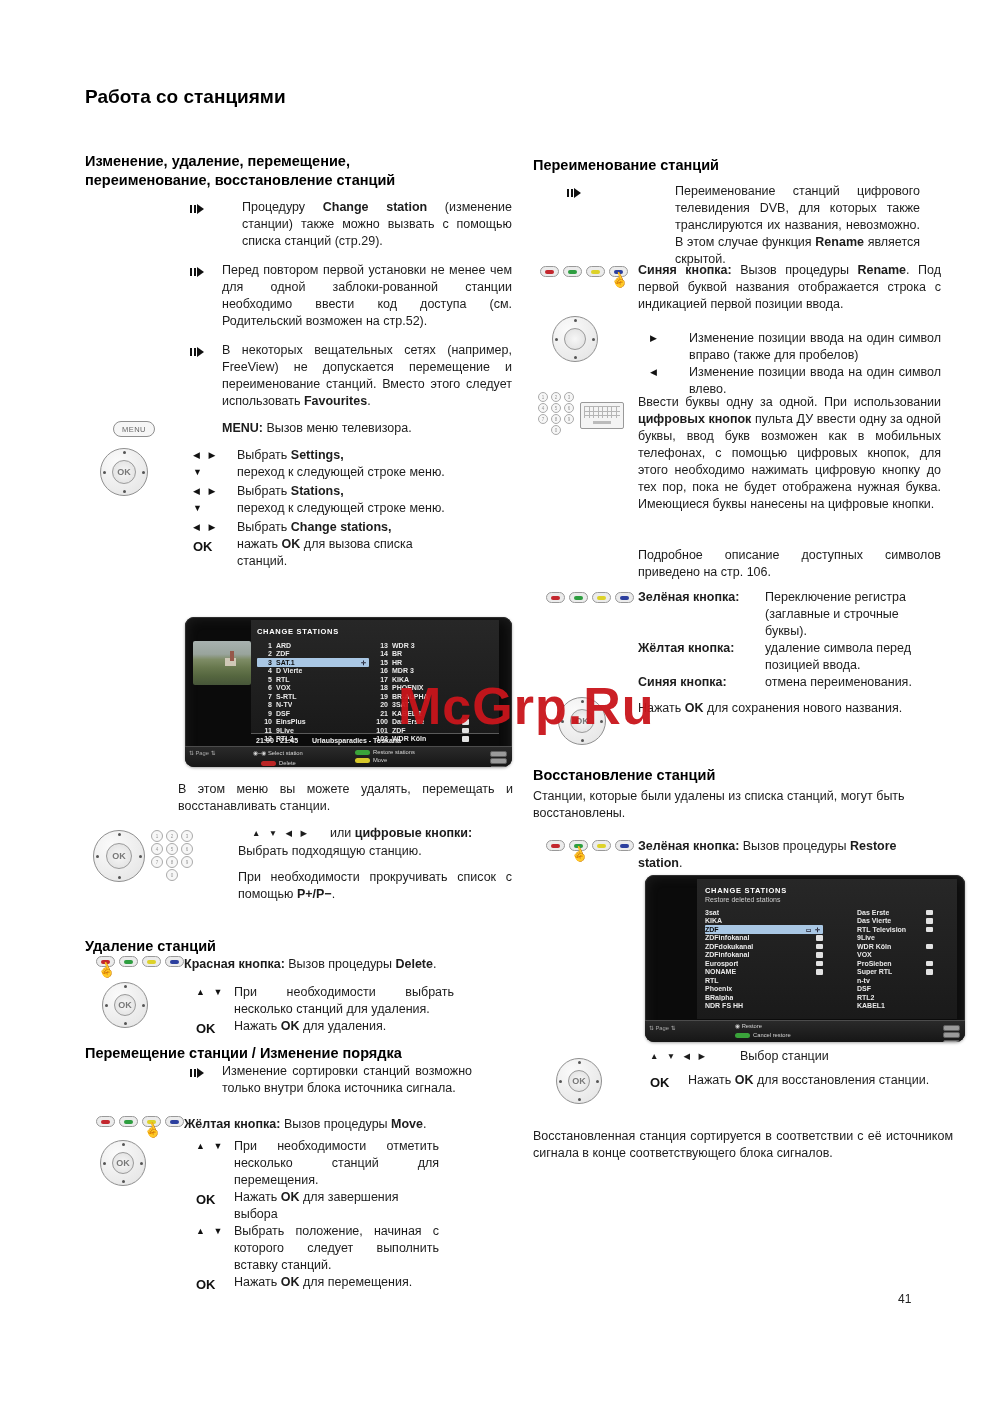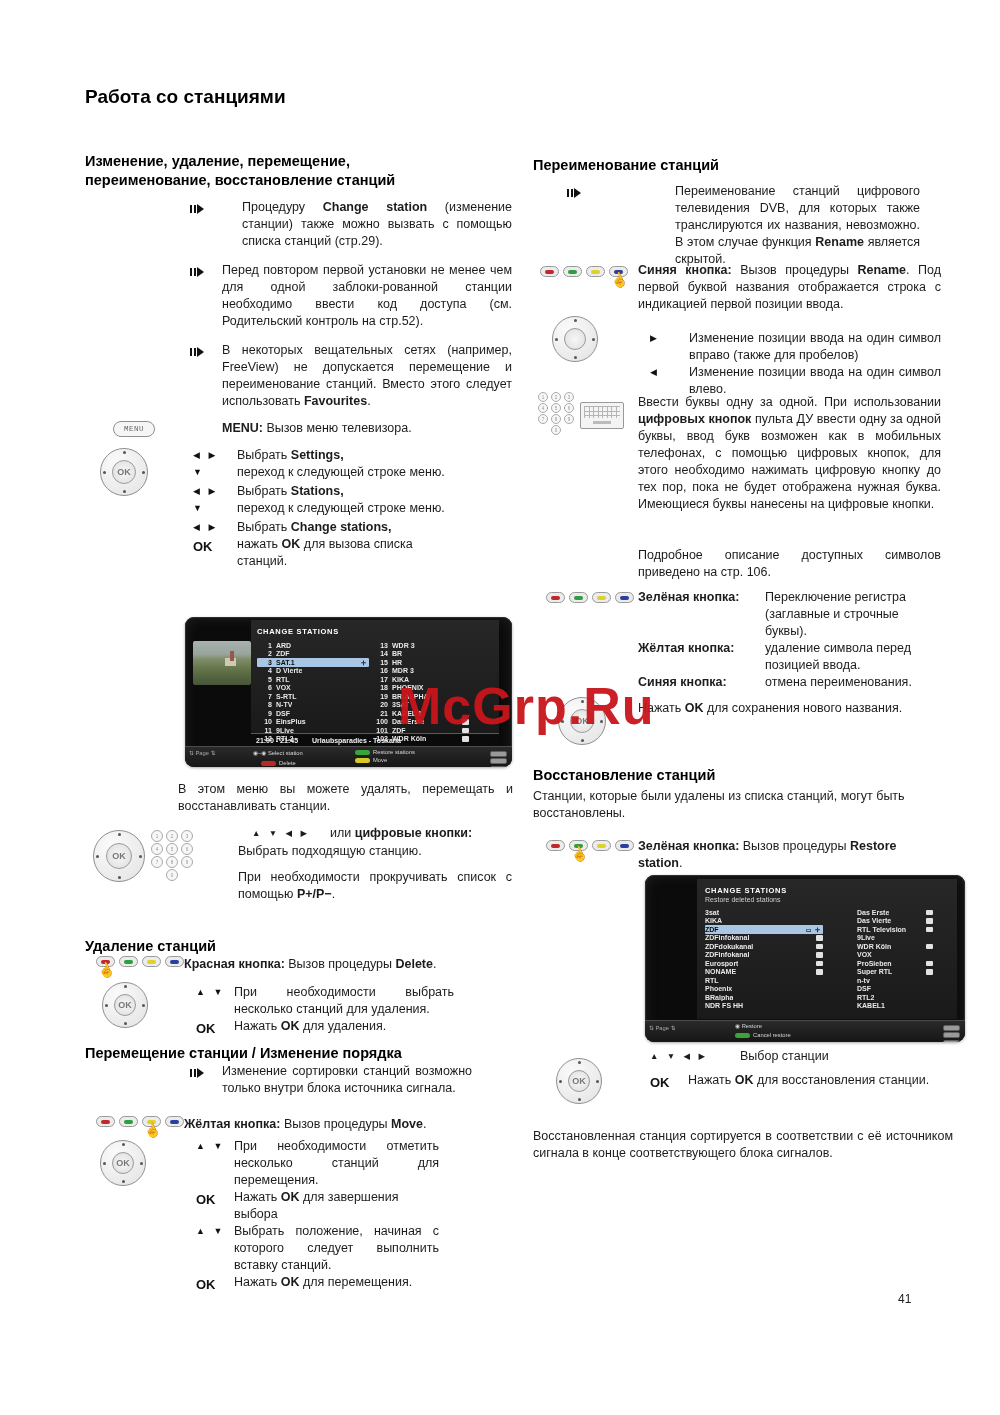--- a/index.html
+++ b/index.html
@@ -100,33 +100,33 @@
             <em></em>
           </span></span>
       <div class="ftxt txt j"><span>Процедуру </span><span class="b">Change station</span><span> (изменение станции) также можно вызвать с помощью списка станций (стр.29).</span></div>
     </div>
     <div class="row bullet" style="margin-bottom:12px;">
       <span class="bic"><span class="fwd">
             <i></i>
             <i></i>
             <em></em>
           </span></span>
-      <div class="ftxt txt j"><span>Перед повтором первой установки не менее чем для одной заблоки-рованной станции необходимо ввести код доступа (см. Родительский контроль на стр.52).</span></div>
+      <div class="ftxt txt j"><span>Перед повтором первой установки не менее чем для одной заблоки-рованной станции необходимо ввести код доступа (см. Родительский возможен на стр.52).</span></div>
     </div>
     <div class="row bullet">
       <span class="bic"><span class="fwd">
             <i></i>
             <i></i>
             <em></em>
           </span></span>
       <div class="ftxt txt j"><span>В некоторых вещательных сетях (например, FreeView) не допускается перемещение и переименование станций. Вместо этого следует использовать </span><span class="b">Favourites</span><span>.</span></div>
     </div>
   </div>
 
-  <div class="mpill" style="left:113px;top:421px;font-family:Liberation Mono, monospace;">MENU</div>
+  <div class="mpill" style="left:113px;top:421px;">MENU</div>
   <div class="abs txt" style="left:222px;top:420px;width:290px;"><span class="b">MENU:</span><span> Вызов меню телевизора.</span></div>
 
   <div class="dpad" style="left:100px;top:448px;width:48px;height:48px;">
     <span class="dot dN"></span>
       <span class="dot dS"></span>
       <span class="dot dW"></span>
       <span class="dot dE"></span>
     <span class="okc">OK</span>
   </div>
 

